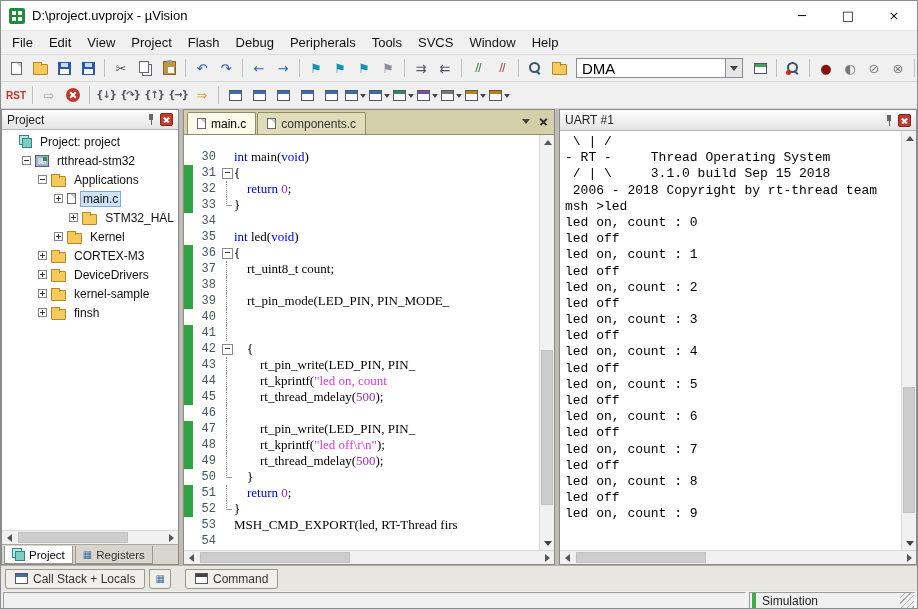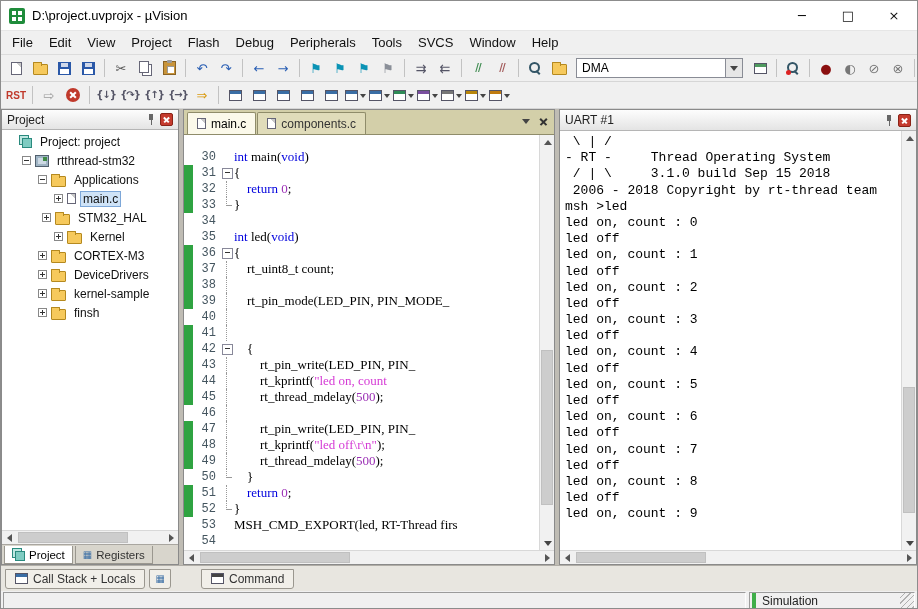--- a/index.html
+++ b/index.html
@@ -38,21 +38,21 @@
   .i-mag{width:14px;height:14px;position:relative;display:inline-block}
   .i-mag::before{content:"";position:absolute;top:1px;left:1px;width:7px;height:7px;border:2px solid #356;border-radius:50%}
   .i-mag::after{content:"";position:absolute;width:2px;height:5px;background:#356;transform:rotate(-45deg);bottom:0;right:3px}
   .i-mag .dot{position:absolute;width:5px;height:5px;border-radius:50%;bottom:0;left:0}
   .i-stop{width:14px;height:14px;border-radius:50%;background:#c0392b;position:relative;display:inline-block}
   .i-stop::before,.i-stop::after{content:"";position:absolute;left:3px;right:3px;top:6px;height:2px;background:#fff;transform:rotate(45deg)}
   .i-stop::after{transform:rotate(-45deg)}
   .rst-text{color:#c0392b;font-weight:bold;font-size:10px}
   .dd-arrow{width:0;height:0;border:3px solid transparent;border-top:4px solid #444;margin-left:2px;margin-top:4px}
   .combo{display:flex;align-items:center;height:20px;margin:0 4px}
-  .combo .box{width:150px;height:20px;background:#fff;border:1px solid #898c95;display:flex;align-items:center;padding:0 5px;font-size:12px;color:#000}
+  .combo .box{width:150px;height:20px;background:#fff;border:1px solid #898c95;display:flex;align-items:center;padding:0 5px;font-size:15px;color:#000}
   .combo .btn{width:17px;height:20px;background:#e6e6e6;border:1px solid #898c95;border-left:none;display:flex;align-items:center;justify-content:center}
   .tri-down{width:0;height:0;border:4px solid transparent;border-top:5px solid #444;margin-top:4px}
   .tri-up{width:0;height:0;border:4px solid transparent;border-bottom:5px solid #555;margin-bottom:4px}
   .tri-left{width:0;height:0;border:4px solid transparent;border-right:5px solid #555;margin-right:4px}
   .tri-right{width:0;height:0;border:4px solid transparent;border-left:5px solid #555;margin-left:4px}
 
   
   .main{display:flex;height:456px}
   .splitter{width:4px;background:#bfbcb4;flex:none}
   .panel-header{height:20px;background:linear-gradient(#fdfdfd,#e4e4e4);border-bottom:1px solid #b5b5b5;display:flex;align-items:center;padding:0 5px;font-size:12px;color:#222;flex:none}
@@ -121,21 +121,21 @@
   .tok-k{color:#0000dd}.tok-n{color:#9b30b5}.tok-s{color:#d53ad5}.tok-p{color:#000}
 
   
   .uart-col{flex:1;display:flex;flex-direction:column;border:1px solid #8a8a8a;background:#fff}
   .uart-header{height:21px}
   .uart-body{flex:1;display:flex;overflow:hidden}
   .uart-text{flex:1;padding:3px 2px 0 5px;overflow:hidden}
   .uline{font-family:"Liberation Mono","DejaVu Sans Mono",monospace;font-size:13px;line-height:16.2px;white-space:pre;color:#000;height:16.2px}
 
   
-  .bottom-strip{height:26px;background:#e8e6e0;border-top:1px solid #b0ada6;display:flex;align-items:center;padding:2px 4px;gap:20px}
+  .bottom-strip{height:26px;background:#e8e6e0;border-top:1px solid #b0ada6;display:flex;align-items:center;padding:2px 4px;gap:4px}
   .cs-group{width:176px;display:flex;gap:4px;align-items:center;flex:none}
   .dock-tab{height:20px;display:flex;align-items:center;gap:5px;padding:0 9px;background:#f1efe9;border:1px solid #9a978f;border-radius:0 0 3px 3px;font-size:12px;color:#333;white-space:nowrap}
   .dock-tab.icon-only{padding:0 5px}
   .statusbar{height:19px;background:#f0f0f0;display:flex;align-items:stretch;padding:1px 2px;gap:3px}
   .status-cell{border:1px solid;border-color:#9b9b9b #fdfdfd #fdfdfd #9b9b9b;display:flex;align-items:center}
   .status-main{flex:1}
   .status-sim{width:166px;padding-left:2px;gap:6px;font-size:12px;color:#222}
   .sim-led{width:4px;height:100%;background:#3fae49;flex:none}
   .grip{width:14px;height:100%;background:repeating-linear-gradient(135deg,transparent 0 3px,#b0b0b0 3px 4px);flex:none}
 </style>
@@ -364,21 +364,21 @@
         <div class="tree-row" style="padding-left: 36px;">
           <span class="exp minus"></span>
           <span class="t-icon i-folder"></span>
           <span class="t-label">Applications</span>
         </div>
         <div class="tree-row" style="padding-left: 52px;">
           <span class="exp plus"></span>
           <span class="t-icon i-doc tiny"></span>
           <span class="t-label sel">main.c</span>
         </div>
-        <div class="tree-row" style="padding-left: 40px;">
+        <div class="tree-row" style="padding-left: 40px; justify-content: flex-end;">
           <span class="exp plus"></span>
           <span class="t-icon i-folder"></span>
           <span class="t-label">STM32_HAL</span>
         </div>
         <div class="tree-row" style="padding-left: 52px;">
           <span class="exp plus"></span>
           <span class="t-icon i-folder"></span>
           <span class="t-label">Kernel</span>
         </div>
         <div class="tree-row" style="padding-left: 36px;">

